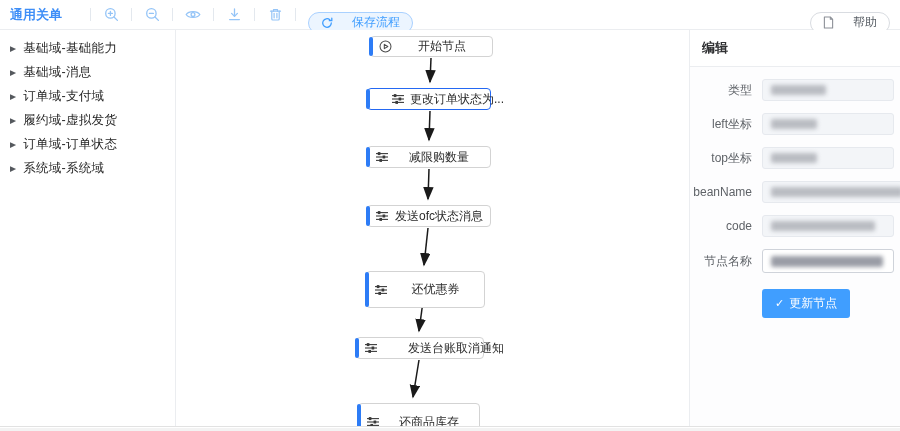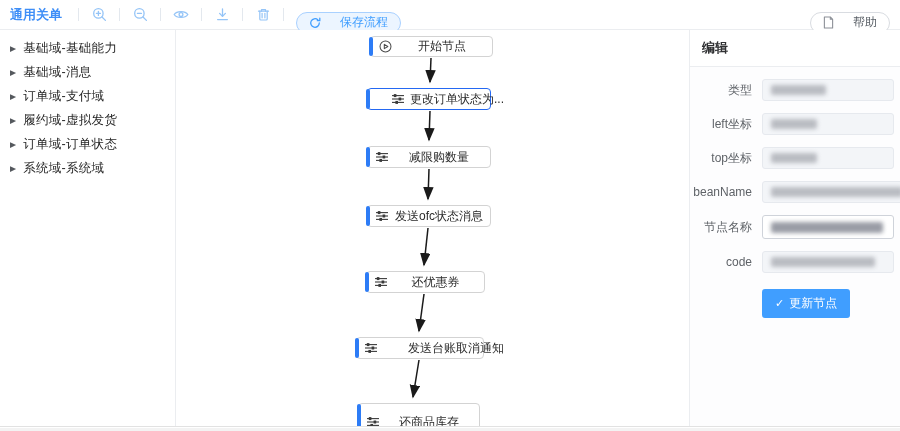--- a/index.html
+++ b/index.html
@@ -3,21 +3,21 @@
 <meta charset="utf-8">
 <style>
   * { margin:0; padding:0; box-sizing:border-box; }
   html,body { width:900px; height:431px; overflow:hidden; background:#fff;
     font-family:"Liberation Sans","DejaVu Sans",sans-serif; }
 
   
   .toolbar { position:absolute; left:0; top:0; width:900px; height:30px;
     display:flex; align-items:center; padding:0 10px; background:#fff;
     border-bottom:1px solid #ebedf0; }
-  .tb-title { font-size:13px; font-weight:600; color:#3e8ef7; margin-right:4px; white-space:nowrap; }
+  .tb-title { font-size:13px; font-weight:600; color:#3e8ef7; margin-right:16px; white-space:nowrap; }
   .tb-sep { width:1px; height:13px; background:#e3e8ee; margin:0 12px; flex:0 0 auto; }
   .tb-icon { width:16px; height:16px; display:flex; align-items:center; justify-content:center; cursor:pointer; }
   .pill { display:flex; align-items:center; gap:19px; height:22px; padding:10px 12px;
     border-radius:12px; font-size:12px; cursor:pointer; white-space:nowrap;margin-top:16px; }
   .save-pill { background:#ecf5ff; border:1px solid #a9d1ff; color:#409eff; }
   .help-pill { background:#fff; border:1px solid #d9dce1; color:#595f66; margin-left:auto;text-align:center; }
 
   
   .main { position:absolute; left:0; top:30px; width:900px; height:397px;
     display:flex; border-bottom:1px solid #e2e2e2; }
@@ -228,21 +228,21 @@
               </g>
               <g fill="#3a3a3a">
                 <rect x="1.8" y="1.1" width="2.6" height="3"></rect>
                 <rect x="6.6" y="4.5" width="2.6" height="3"></rect>
                 <rect x="3.4" y="7.9" width="2.6" height="3"></rect>
               </g>
             </svg>
           </span>
           <span class="node-label">发送ofc状态消息</span>
         </div>
-        <div class="node" style="left: 190px; top: 241px; width: 119px; height: 22px;">
+        <div class="node" style="left: 190px; top: 241px; width: 119px; height: 37px;">
           <span class="node-stripe"></span>
           <span class="node-icon">
             <svg width="12" height="12" viewBox="0 0 12 12">
               <g stroke="#3a3a3a" stroke-width="1.1">
                 <line x1="0" y1="2.6" x2="12" y2="2.6"></line>
                 <line x1="0" y1="6" x2="12" y2="6"></line>
                 <line x1="0" y1="9.4" x2="12" y2="9.4"></line>
               </g>
               <g fill="#3a3a3a">
                 <rect x="1.8" y="1.1" width="2.6" height="3"></rect>
@@ -315,29 +315,29 @@
             <span class="redact" style="width: 46px;"></span>
           </div>
         </div>
         <div class="field-row">
           <span class="field-label">beanName</span>
           <div class="field-box disabled">
             <span class="redact" style="width: 132px;"></span>
           </div>
         </div>
         <div class="field-row">
+          <span class="field-label">code</span>
+          <div class="field-box disabled">
+            <span class="redact" style="width: 104px;"></span>
+          </div>
+        </div>
+        <div class="field-row">
           <span class="field-label">节点名称</span>
           <div class="field-box editable">
             <span class="redact dark" style="width: 112px;"></span>
-          </div>
-        </div>
-        <div class="field-row">
-          <span class="field-label">code</span>
-          <div class="field-box disabled">
-            <span class="redact" style="width: 104px;"></span>
           </div>
         </div>
         <div class="btn-row"><button class="update-btn">
             <span class="check-glyph">✓</span>
             <span>更新节点</span>
           </button></div>
       </div>
   </div>
 
 </div>

